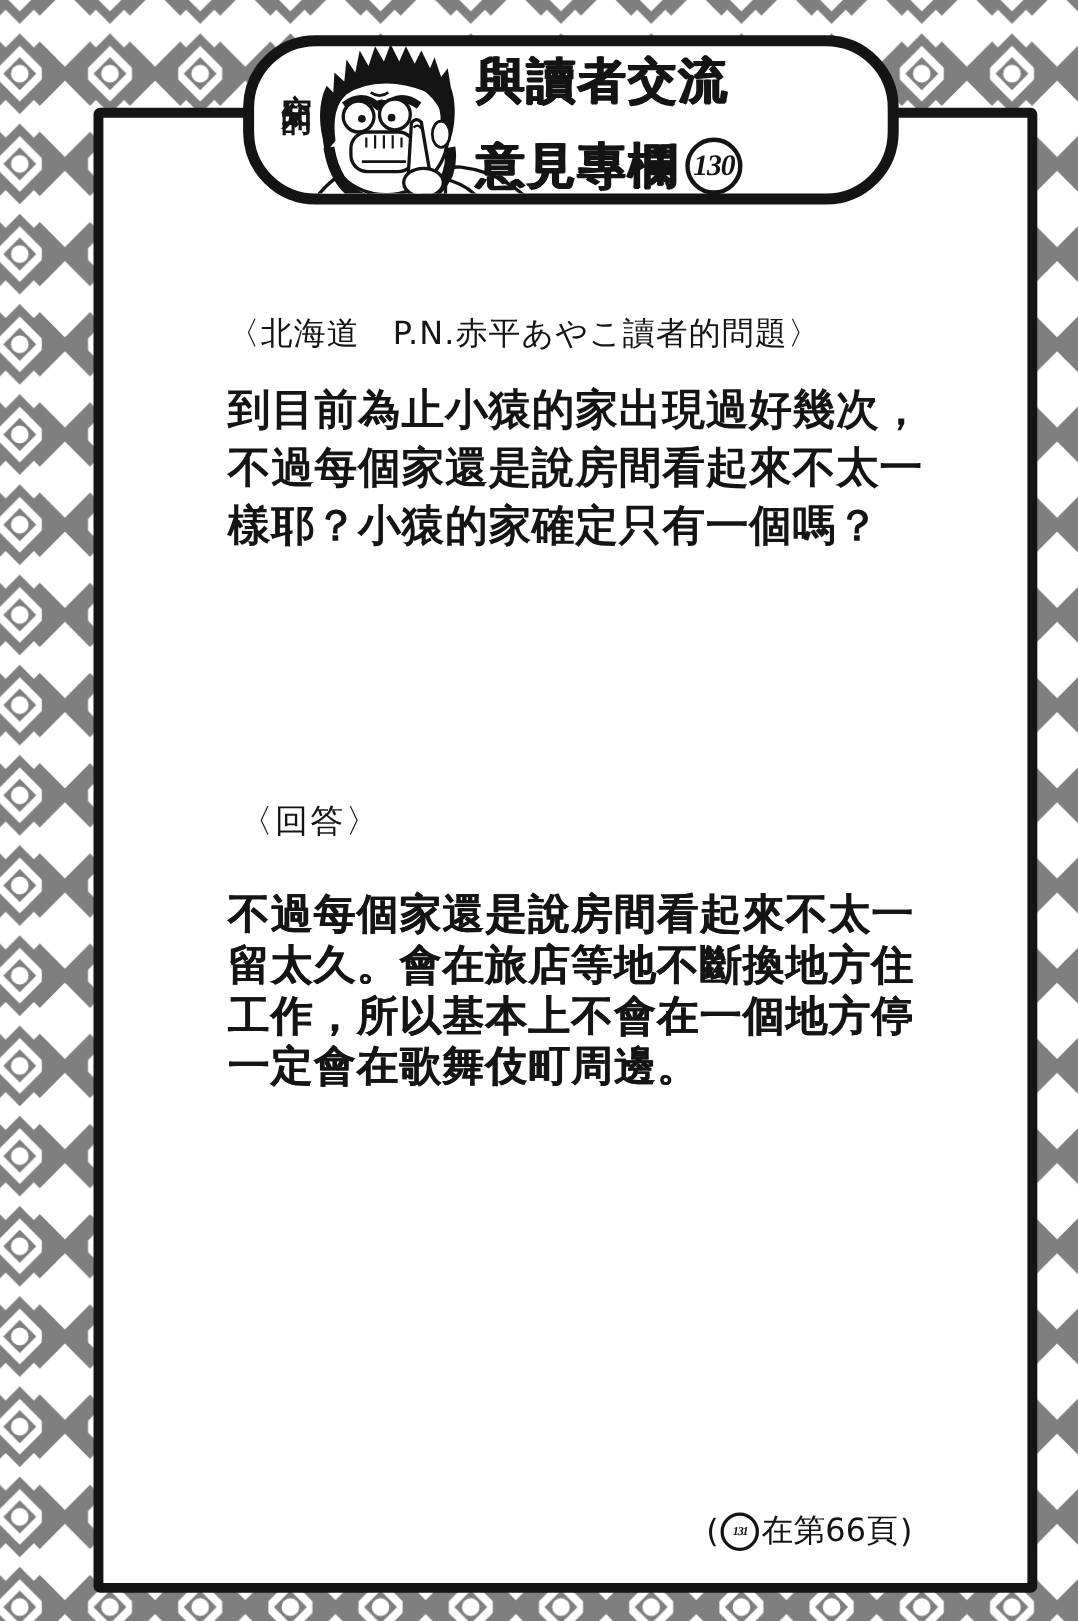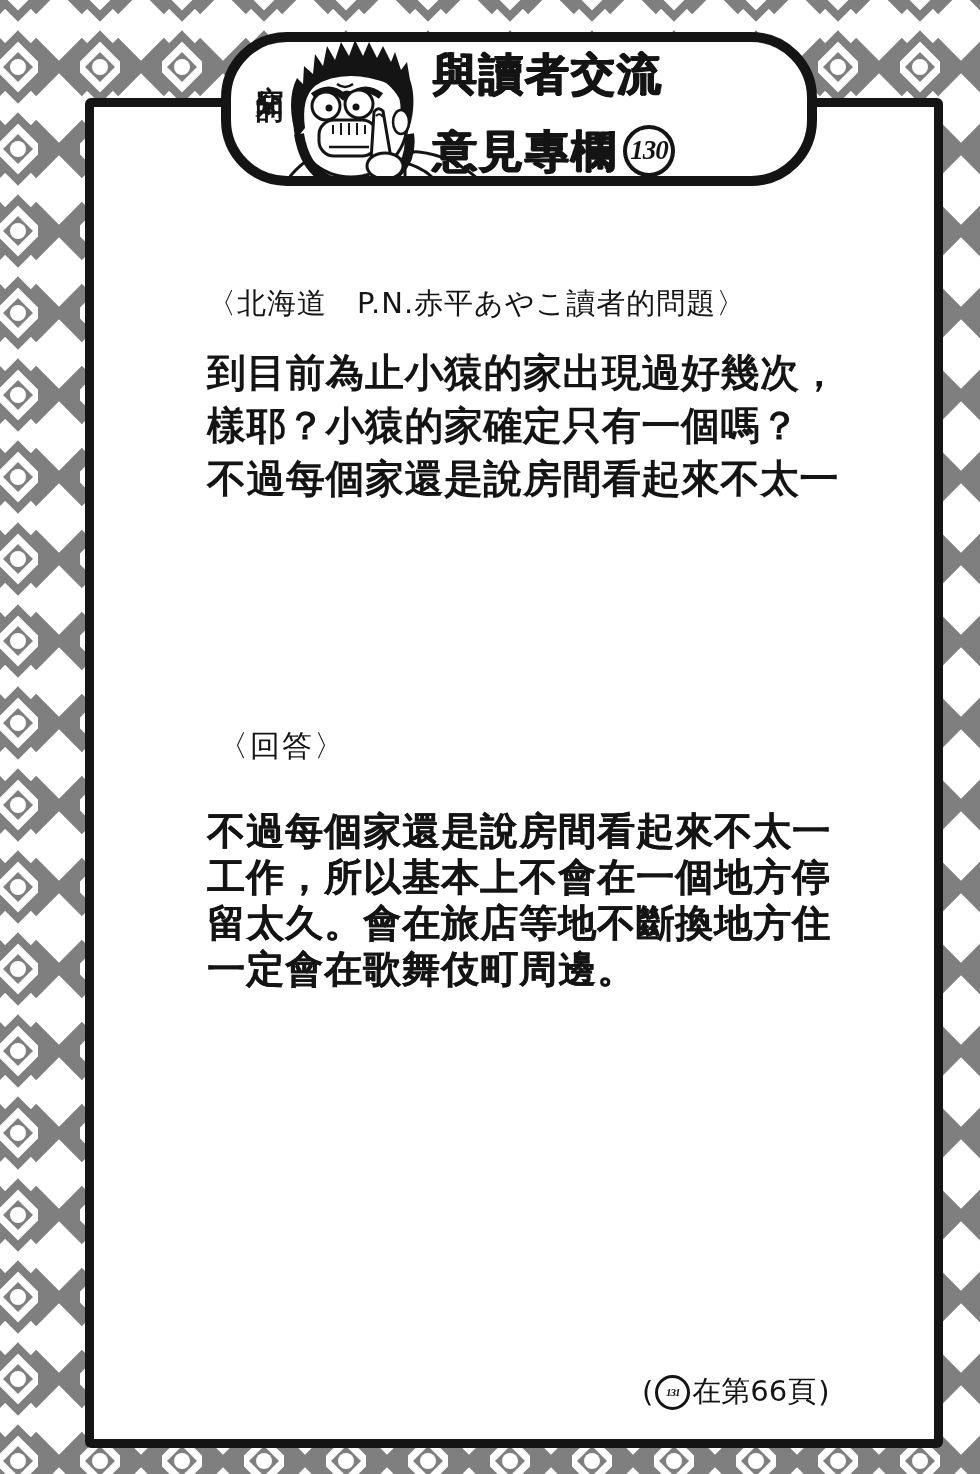--- a/index.html
+++ b/index.html
@@ -103,30 +103,30 @@
         <span class="title-line">意見專欄</span>
         <span class="badge">130</span>
       </div>
     </div>
   </div>
 
   <div class="source-line">〈北海道　P.N.赤平あやこ讀者的問題〉</div>
 
   <div class="question">
     <div>到目前為止小猿的家出現過好幾次，</div>
+    <div>不過每個家還是說房間看起來不太一</div>
     <div>樣耶？小猿的家確定只有一個嗎？</div>
-    <div>不過每個家還是說房間看起來不太一</div>
   </div>
 
   <div class="answer-label">〈回答〉</div>
 
   <div class="answer">
     <div>不過每個家還是說房間看起來不太一</div>
+    <div>留太久。會在旅店等地不斷換地方住</div>
     <div>工作，所以基本上不會在一個地方停</div>
-    <div>留太久。會在旅店等地不斷換地方住</div>
     <div>一定會在歌舞伎町周邊。</div>
   </div>
 
   <div class="footer-note">
     <span>(</span>
     <span class="badge small">131</span>
     <span>在第66頁</span>
     <span>)</span>
   </div>
 

